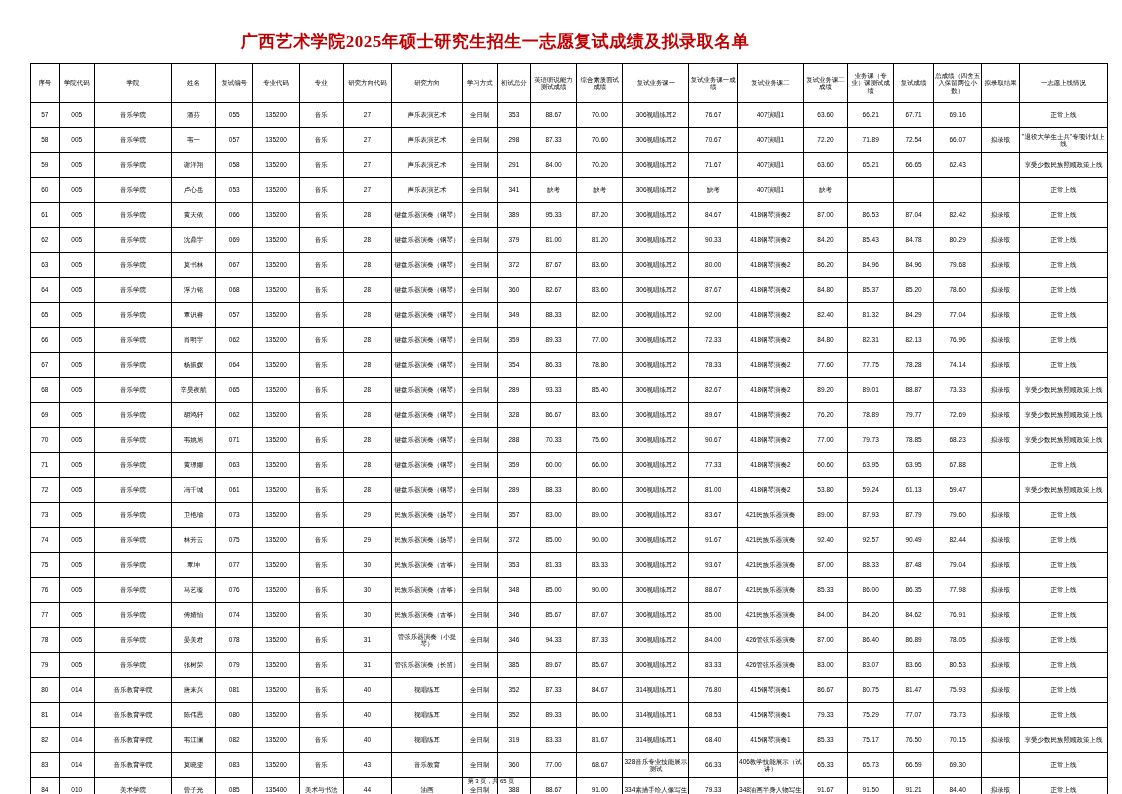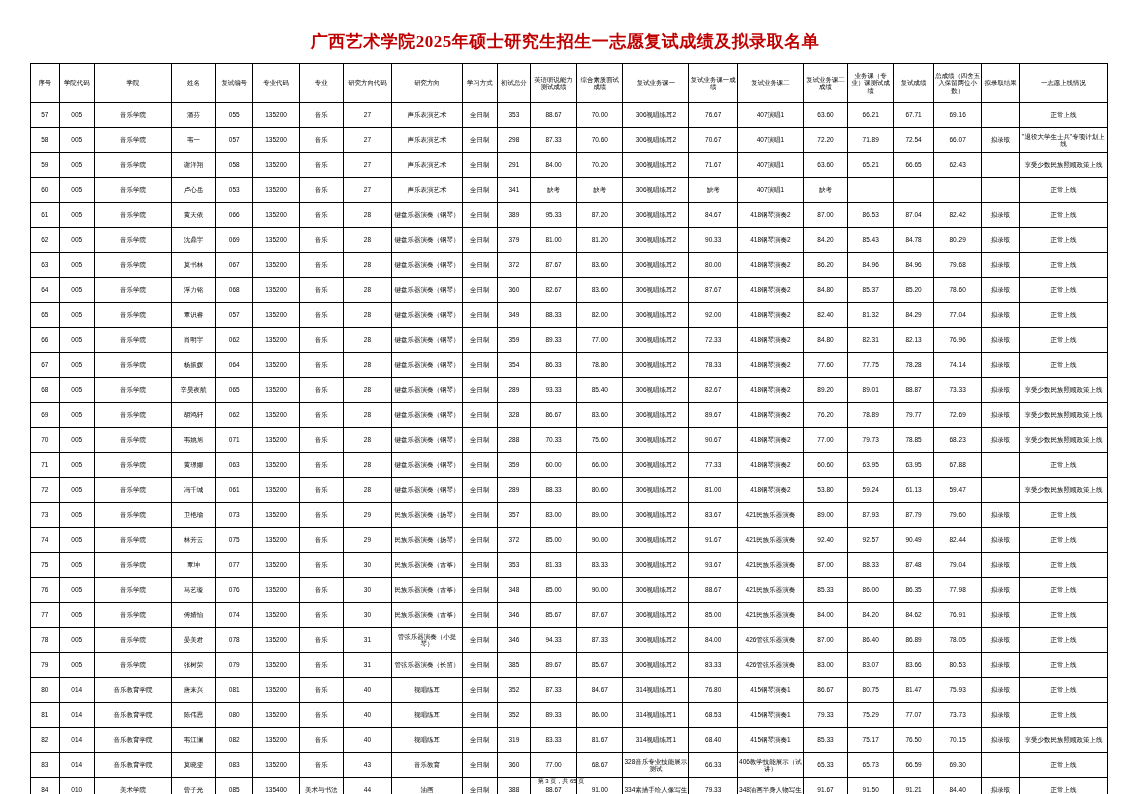--- a/index.html
+++ b/index.html
@@ -8,21 +8,21 @@
     background: #ffffff;
   }
   body {
     width: 1122px;
     height: 794px;
     font-family: "Liberation Sans", sans-serif;
     color: #000000;
     overflow: hidden;
   }
   #page {
-    width: 1122px;
+    width: 982px;
     height: 794px;
     position: relative;
     box-sizing: border-box;
     padding: 30px 22px 0 30px;
   }
   #doc-title {
     text-align: center;
     font-family: "Liberation Serif", serif;
     font-weight: bold;
     font-size: 17px;

